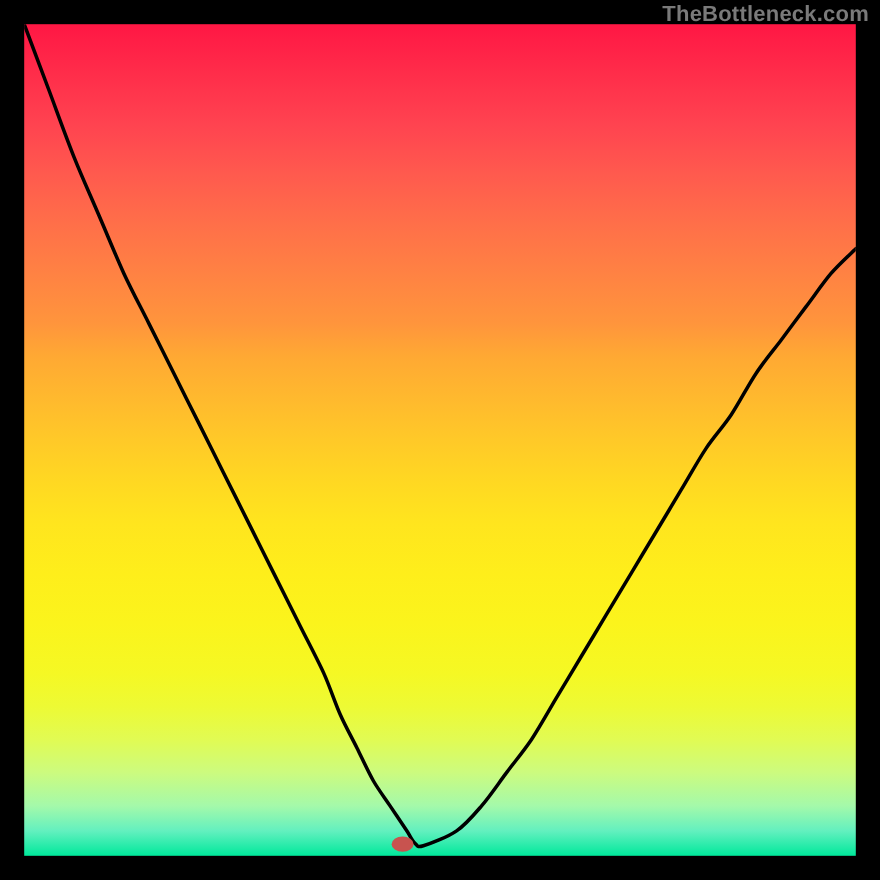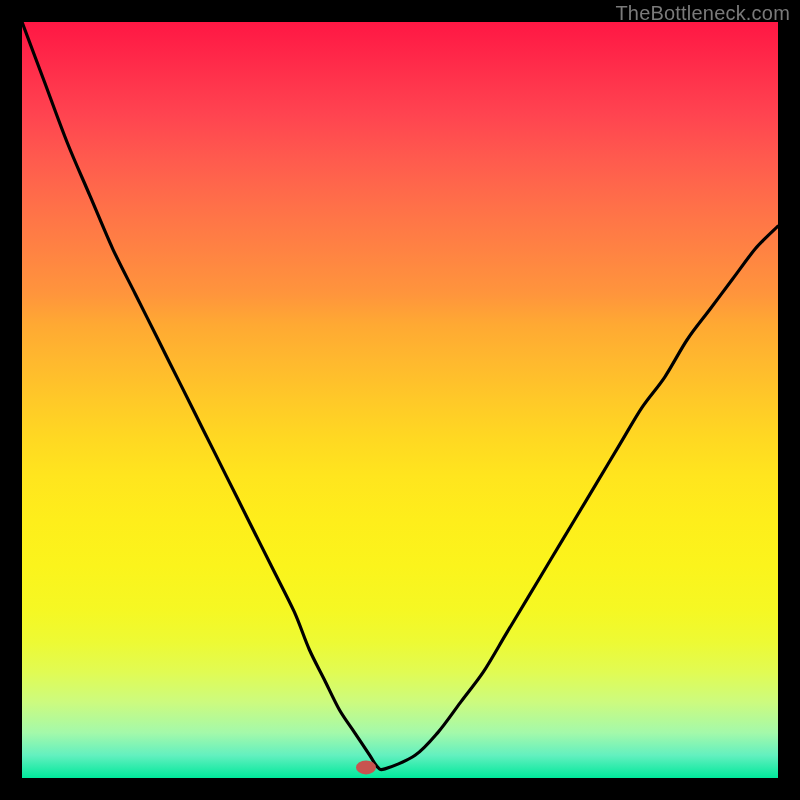--- a/index.html
+++ b/index.html
@@ -64,21 +64,21 @@
   }
   .marker {
     fill: #c8534f;
   }
   .watermark {
     position: absolute;
     top: 2px;
     right: 10px;
     color: #7a7a7a;
     font-size: 20px;
-    font-weight: 400;
+    font-weight: 700;
     letter-spacing: 0.2px;
     user-select: none;
   }
 </style>
 </head>
 <body>
 
 <div class="frame">
 
   <div class="plot">

